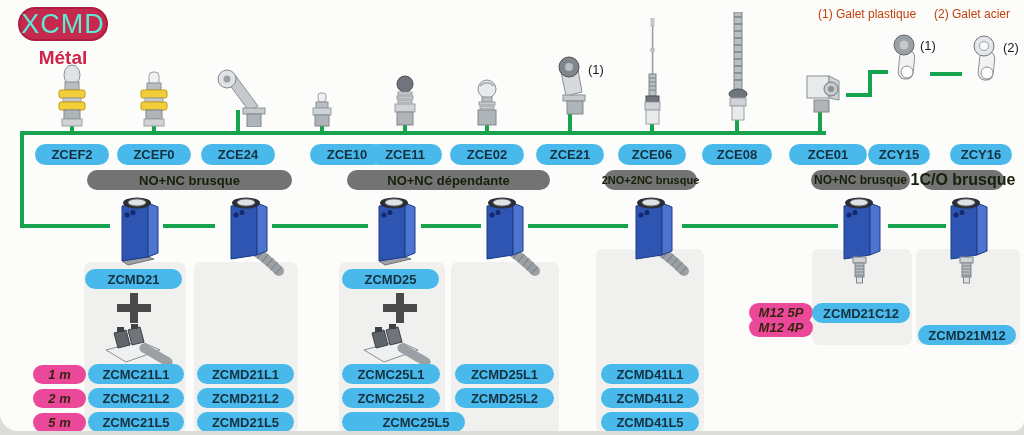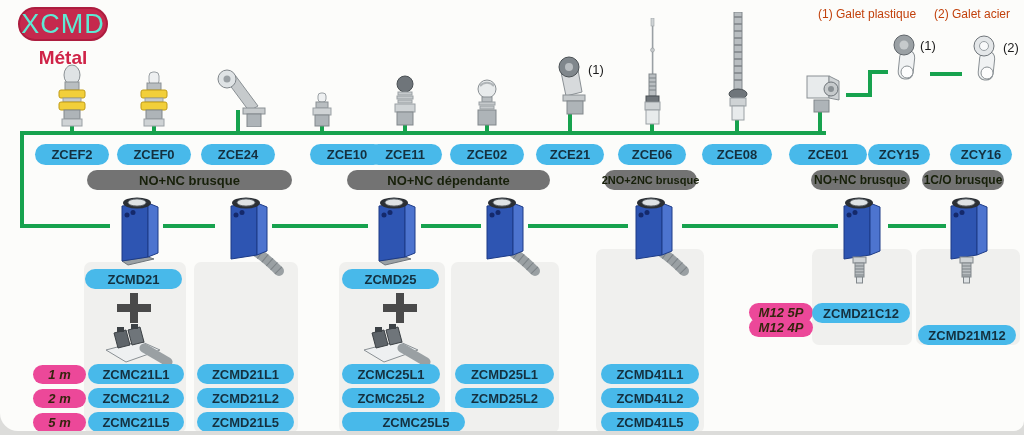--- a/index.html
+++ b/index.html
@@ -172,21 +172,21 @@
   <div class="pill pb" style="left:618px;top:144px;width:68px;">ZCE06</div>
   <div class="pill pb" style="left:702px;top:144px;width:70px;">ZCE08</div>
   <div class="pill pb" style="left:789px;top:144px;width:78px;">ZCE01</div>
   <div class="pill pb" style="left:868px;top:144px;width:62px;">ZCY15</div>
   <div class="pill pb" style="left:950px;top:144px;width:62px;">ZCY16</div>
 
   <div class="pill pg" style="left:87px;top:170px;width:205px;">NO+NC brusque</div>
   <div class="pill pg" style="left:347px;top:170px;width:203px;">NO+NC dépendante</div>
   <div class="pill pg" style="left:604px;top:170px;width:93px;font-size:11px;">2NO+2NC brusque</div>
   <div class="pill pg" style="left:811px;top:170px;width:99px;font-size:12px;">NO+NC brusque</div>
-  <div class="pill pg" style="left:922px;top:170px;width:82px;font-size:12px;">1C/O brusque</div>
+  <div class="pill pg" style="left:922px;top:170px;width:82px;font-size:16px;">1C/O brusque</div>
 
   <svg class="abs" style="left:110px;top:193px;" width="56" height="80">
     <polygon points="12,68 38,64 44,66 18,72" fill="#9aa0a4" stroke="#6f757a"></polygon>
     <polygon points="12,13 38,10 38,64 12,68" fill="#2e55b2" stroke="#1d3b86"></polygon>
     <polygon points="38,10 48,14 48,60 38,64" fill="#4d74cf" stroke="#1d3b86"></polygon>
     <ellipse cx="27" cy="10" rx="14" ry="5.5" fill="#2b2f34"></ellipse>
     <ellipse cx="27" cy="9.5" rx="9" ry="3.6" fill="#dfe3e5" stroke="#5f656a"></ellipse>
     <circle cx="17" cy="22" r="2.5" fill="#14296b"></circle>
         <circle cx="23" cy="19.5" r="2.5" fill="#14296b"></circle>
   </svg>

